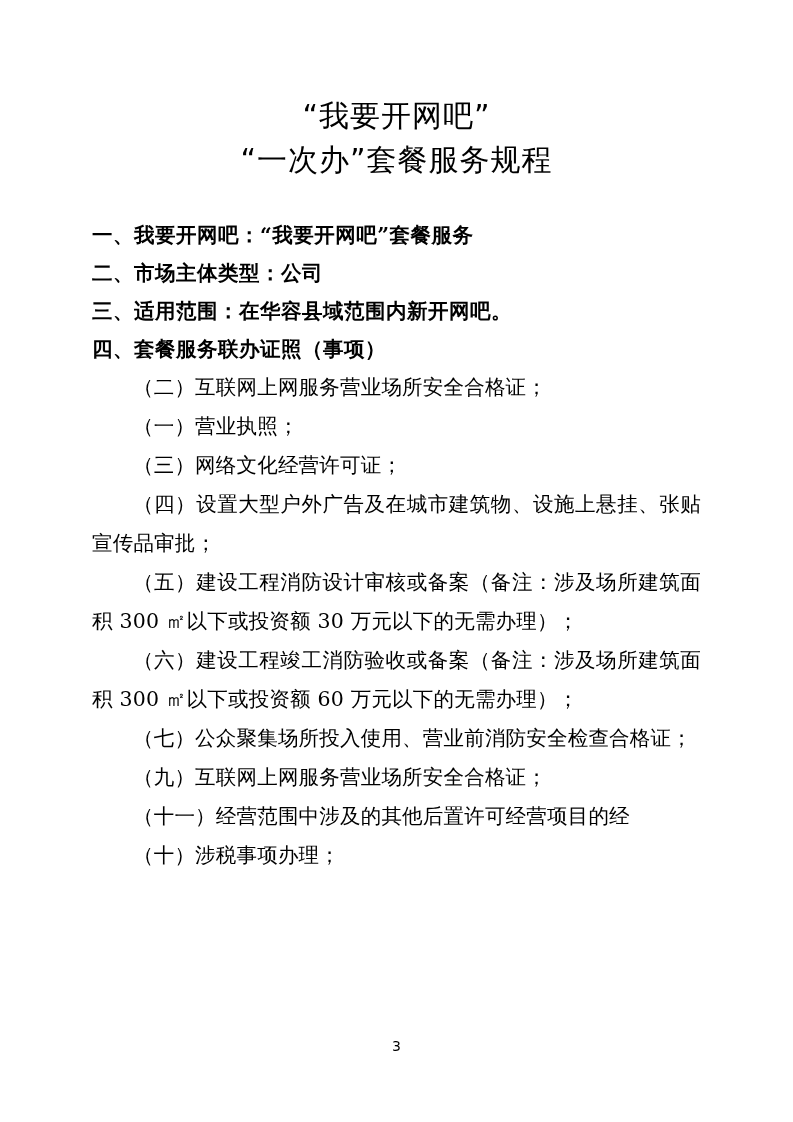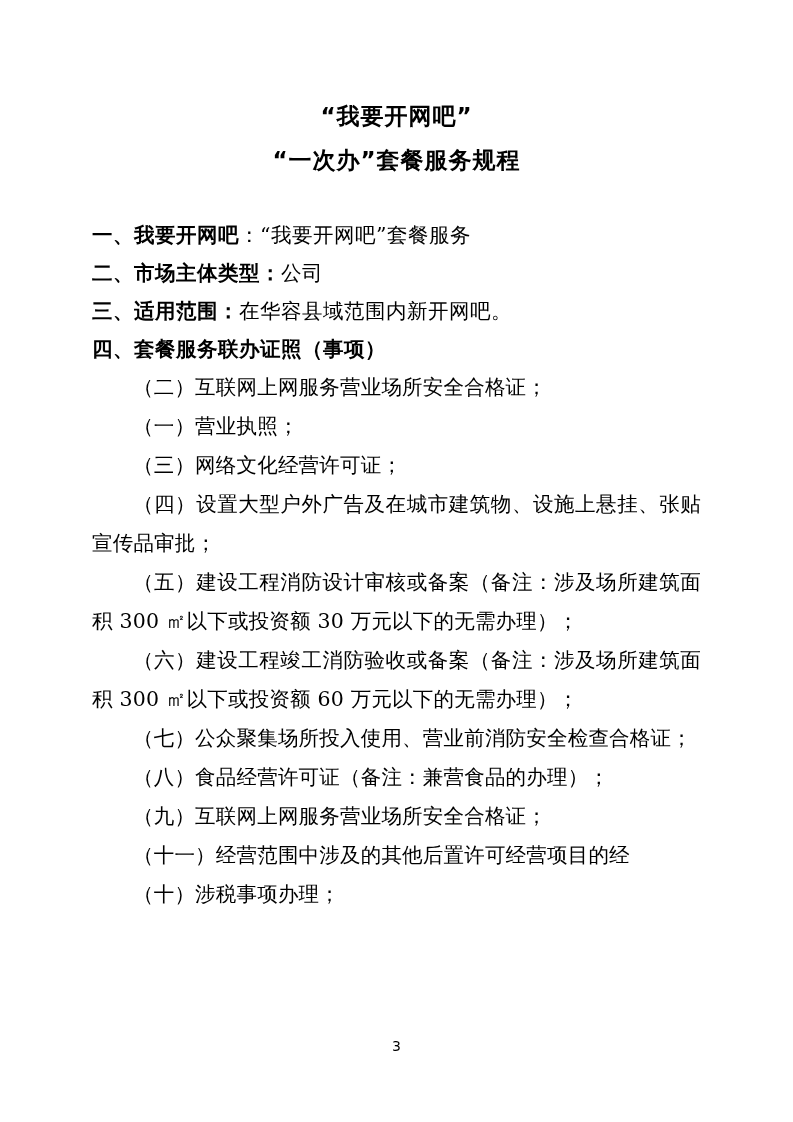--- a/index.html
+++ b/index.html
@@ -21,40 +21,40 @@
     height: 1122px;
     box-sizing: border-box;
     padding: 88px 92px 0 92px;
   }
   .title-block {
     text-align: center;
     margin-top: 6px;
   }
   .title-line {
     font-family: "DejaVu Sans", "Liberation Sans", sans-serif;
-    font-weight: bold;
-    font-size: 23px;
+    font-weight: normal;
+    font-size: 30px;
     letter-spacing: 1px;
     line-height: 44px;
     white-space: nowrap;
   }
   .body-block {
     margin-top: 34px;
   }
   .sec-head {
     font-family: "DejaVu Sans", "Liberation Sans", sans-serif;
     font-weight: bold;
     font-size: 20.5px;
     line-height: 38px;
     letter-spacing: 0.5px;
     white-space: nowrap;
   }
   .sec-head .normal {
     font-family: "DejaVu Serif", "Liberation Serif", serif;
-    font-weight: normal;
+    font-weight: bold;
     font-size: 20.5px;
   }
   .para {
     font-size: 20.5px;
     line-height: 39px;
     text-align: justify;
     text-justify: inter-ideograph;
     letter-spacing: 0.2px;
   }
   .indent {
@@ -99,21 +99,20 @@
       <span>四、套餐服务联办证照（事项）</span>
     </div>
 
     <div class="para indent">（二）互联网上网服务营业场所安全合格证；</div>
     <div class="para indent">（一）营业执照；</div>
     <div class="para indent">（三）网络文化经营许可证；</div>
     <div class="para indent">（四）设置大型户外广告及在城市建筑物、设施上悬挂、张贴宣传品审批；</div>
     <div class="para indent">（五）建设工程消防设计审核或备案（备注：涉及场所建筑面积 300 ㎡以下或投资额 30 万元以下的无需办理）；</div>
     <div class="para indent">（六）建设工程竣工消防验收或备案（备注：涉及场所建筑面积 300 ㎡以下或投资额 60 万元以下的无需办理）；</div>
     <div class="para indent">（七）公众聚集场所投入使用、营业前消防安全检查合格证；</div>
-    <div class="para indent">（八）食品经营许可证（备注：兼营食品的办理）；</div>
     <div class="para indent">（九）互联网上网服务营业场所安全合格证；</div>
     <div class="para indent">（十一）经营范围中涉及的其他后置许可经营项目的经</div>
     <div class="para indent">（十）涉税事项办理；</div>
 
   </div>
 
   <div class="page-number">3</div>
 
 </div>
 

